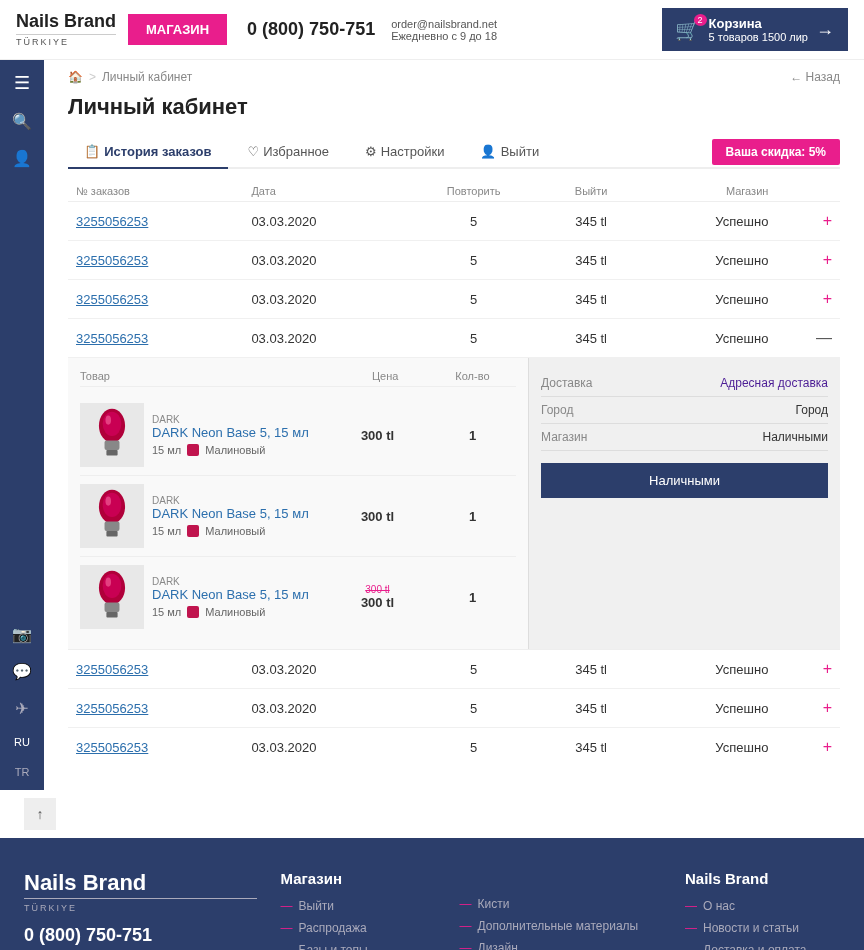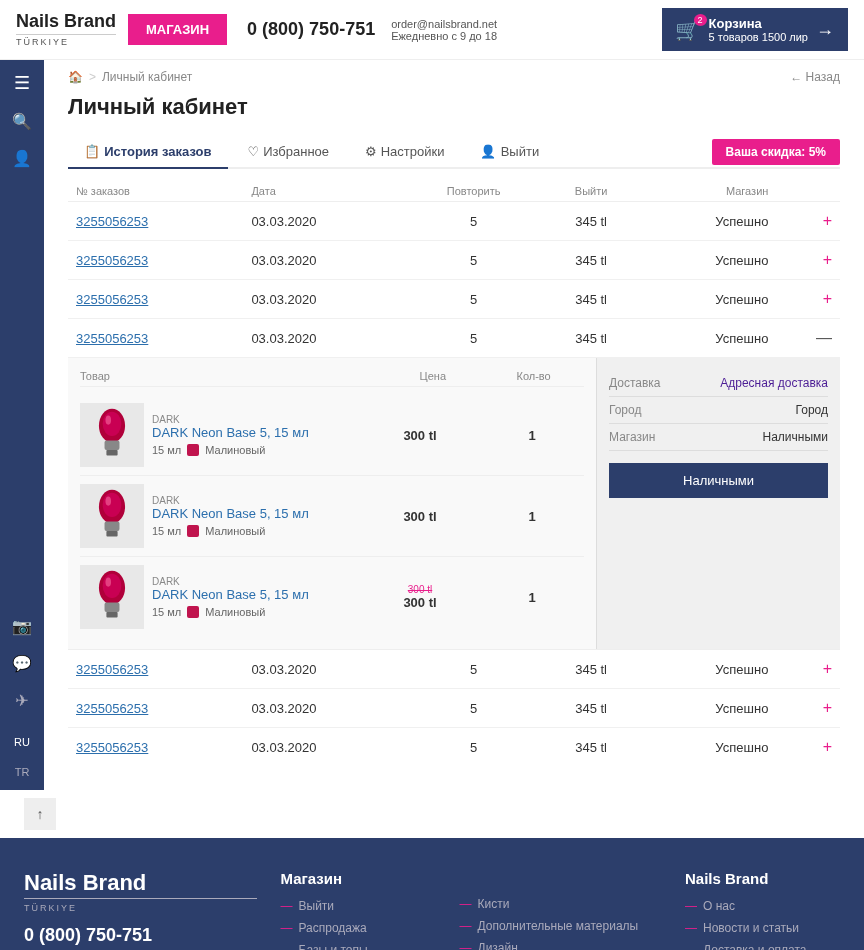--- a/index.html
+++ b/index.html
@@ -36,21 +36,21 @@
 <div style="display:flex;">
 
   <div style="width:44px; background:#2c3e6b; display:flex; flex-direction:column; align-items:center; padding:12px 0; gap:18px; min-height:660px;">
     <div style="color:#fff; font-size:18px; cursor:pointer;">☰</div>
     <div style="color:#aab; font-size:16px; cursor:pointer;">🔍</div>
     <div style="color:#aab; font-size:16px; cursor:pointer;">👤</div>
     <div style="flex:1;"></div>
     <div style="color:#aab; font-size:16px; cursor:pointer;">📷</div>
     <div style="color:#aab; font-size:16px; cursor:pointer;">💬</div>
     <div style="color:#aab; font-size:16px; cursor:pointer;">✈</div>
-    <div style="color:#fff; font-size:11px; cursor:pointer; margin-top:8px;">RU</div>
+    <div style="color:#fff; font-size:11px; cursor:pointer; margin-top:0;">RU</div>
     <div style="color:#aab; font-size:11px; cursor:pointer;">TR</div>
   </div>
 
   <div style="flex:1; padding:0 24px 24px 24px;">
 
     <div style="display:flex; align-items:center; gap:6px; padding:10px 0; font-size:12px; color:#888;">
       <span style="cursor:pointer;">🏠</span>
       <span style="color:#ccc;">&gt;</span>
       <span>Личный кабинет</span>
       <div style="flex:1;"></div>
@@ -207,21 +207,21 @@
                     </div>
                   </div>
                   <div style="flex:1; text-align:center;">
                     <span style="font-size:10px; color:#e91e8c; text-decoration:line-through; display:block;">300 tl</span>
                     <span style="font-size:13px; font-weight:bold;">300 tl</span>
                   </div>
                   <div style="flex:1; text-align:center; font-size:13px; font-weight:bold;">1</div>
                 </div>
               </div>
 
-              <div style="width:244px; padding:12px; background:#f0f0f0; border-left:1px solid #ddd;">
+              <div style="width:312px; padding:12px; background:#f0f0f0; border-left:1px solid #ddd;">
                 <div style="display:flex; justify-content:space-between; padding:6px 0; border-bottom:1px solid #ddd; font-size:12px;">
                   <span style="color:#888;">Доставка</span>
                   <span style="color:#4c1d95;">Адресная доставка</span>
                 </div>
                 <div style="display:flex; justify-content:space-between; padding:6px 0; border-bottom:1px solid #ddd; font-size:12px;">
                   <span style="color:#888;">Город</span>
                   <span style="color:#333;">Город</span>
                 </div>
                 <div style="display:flex; justify-content:space-between; padding:6px 0; border-bottom:1px solid #ddd; font-size:12px;">
                   <span style="color:#888;">Магазин</span>

